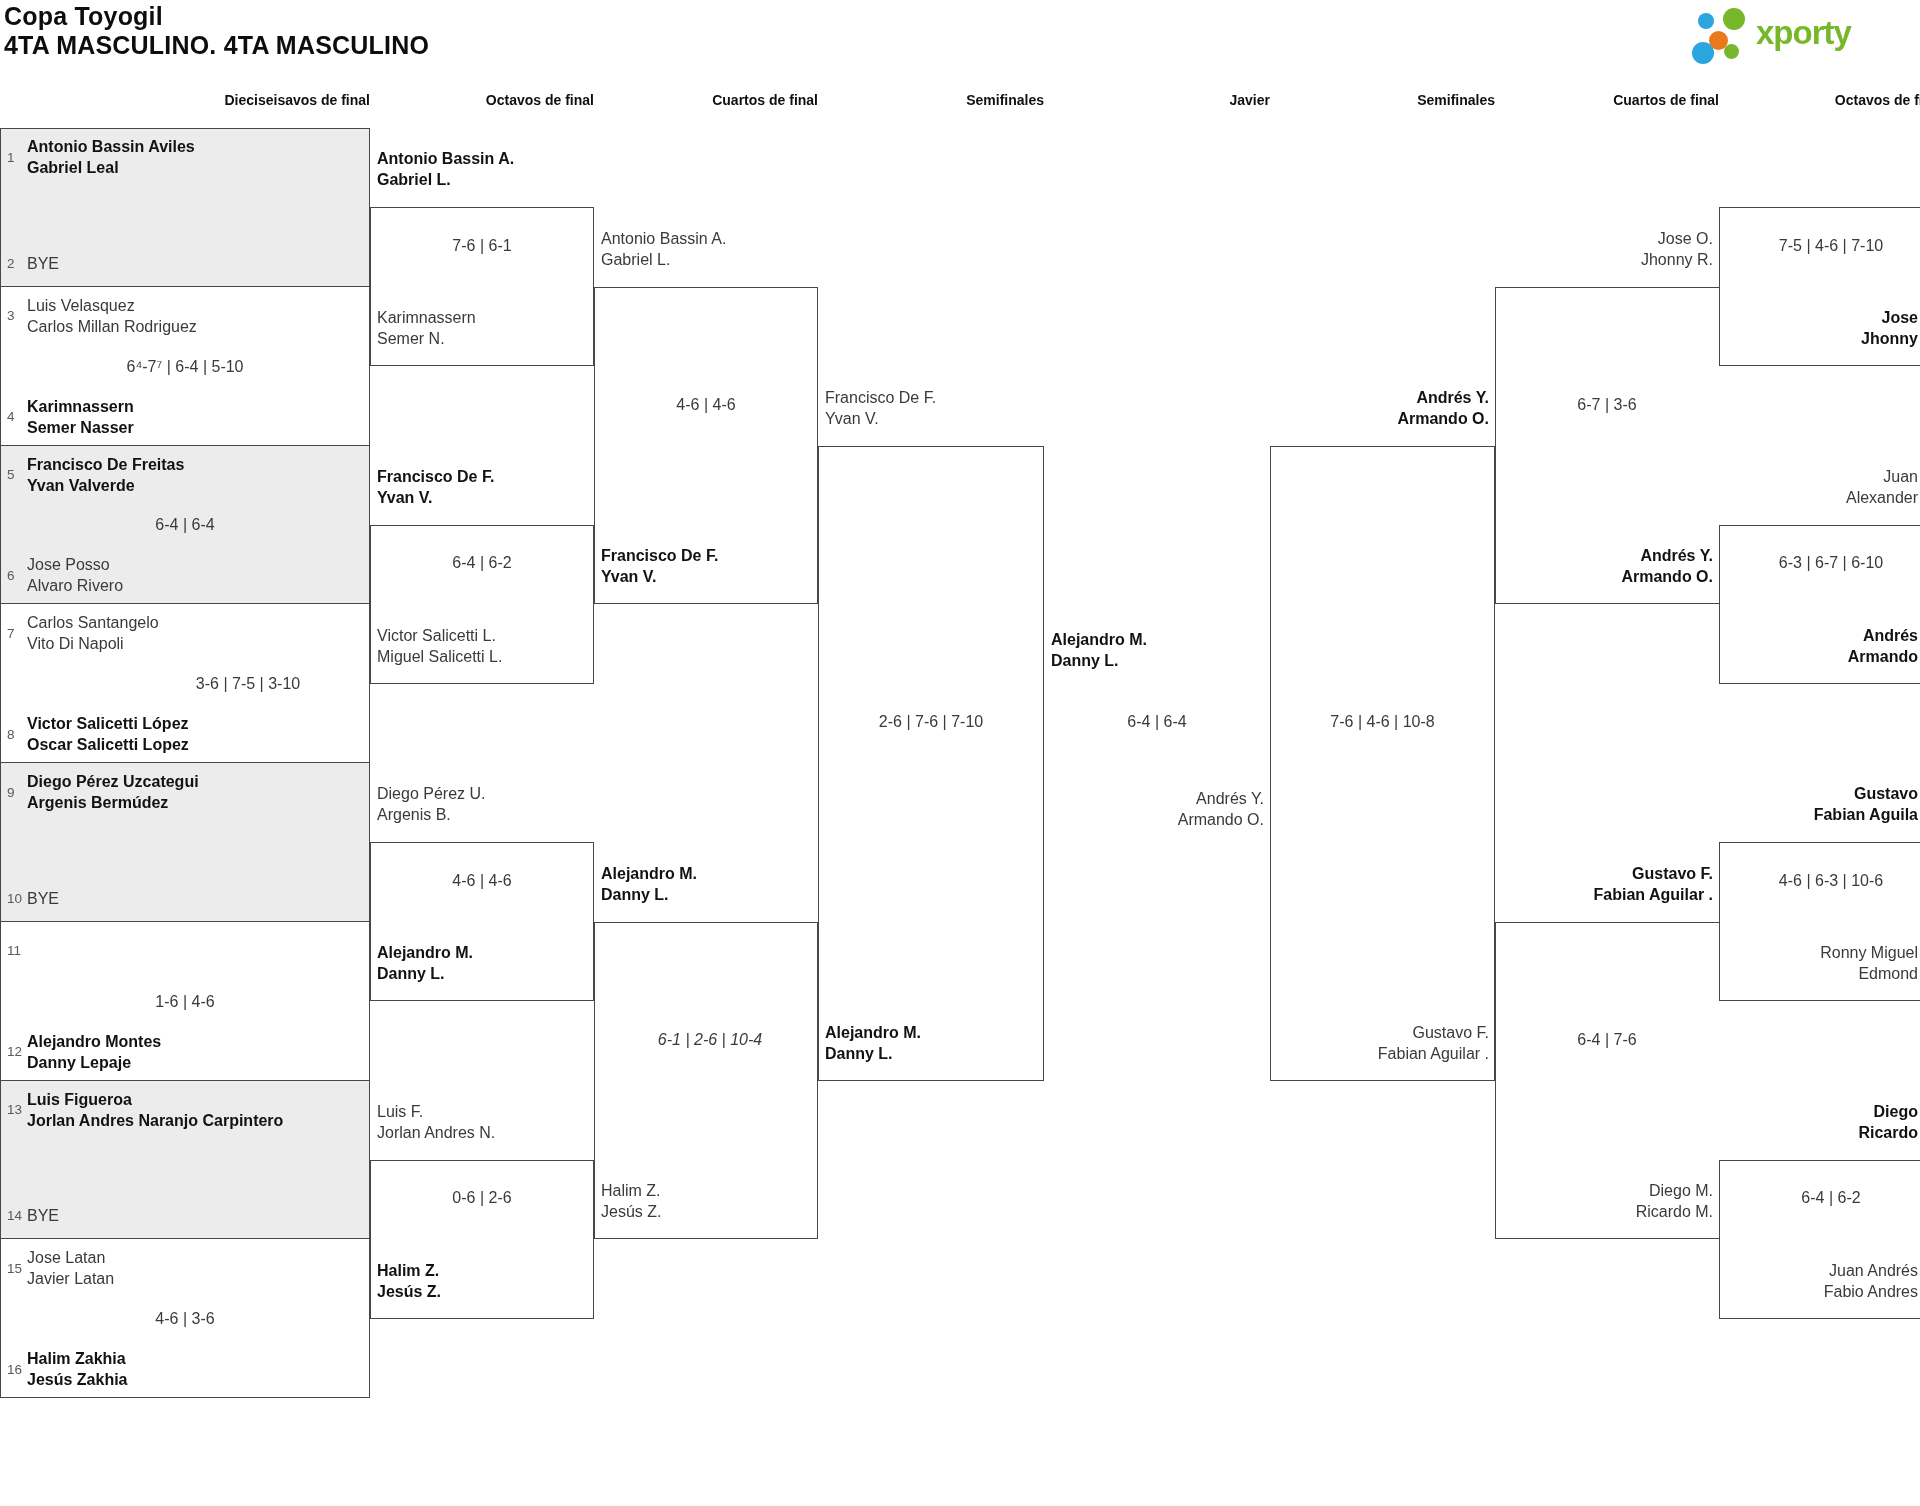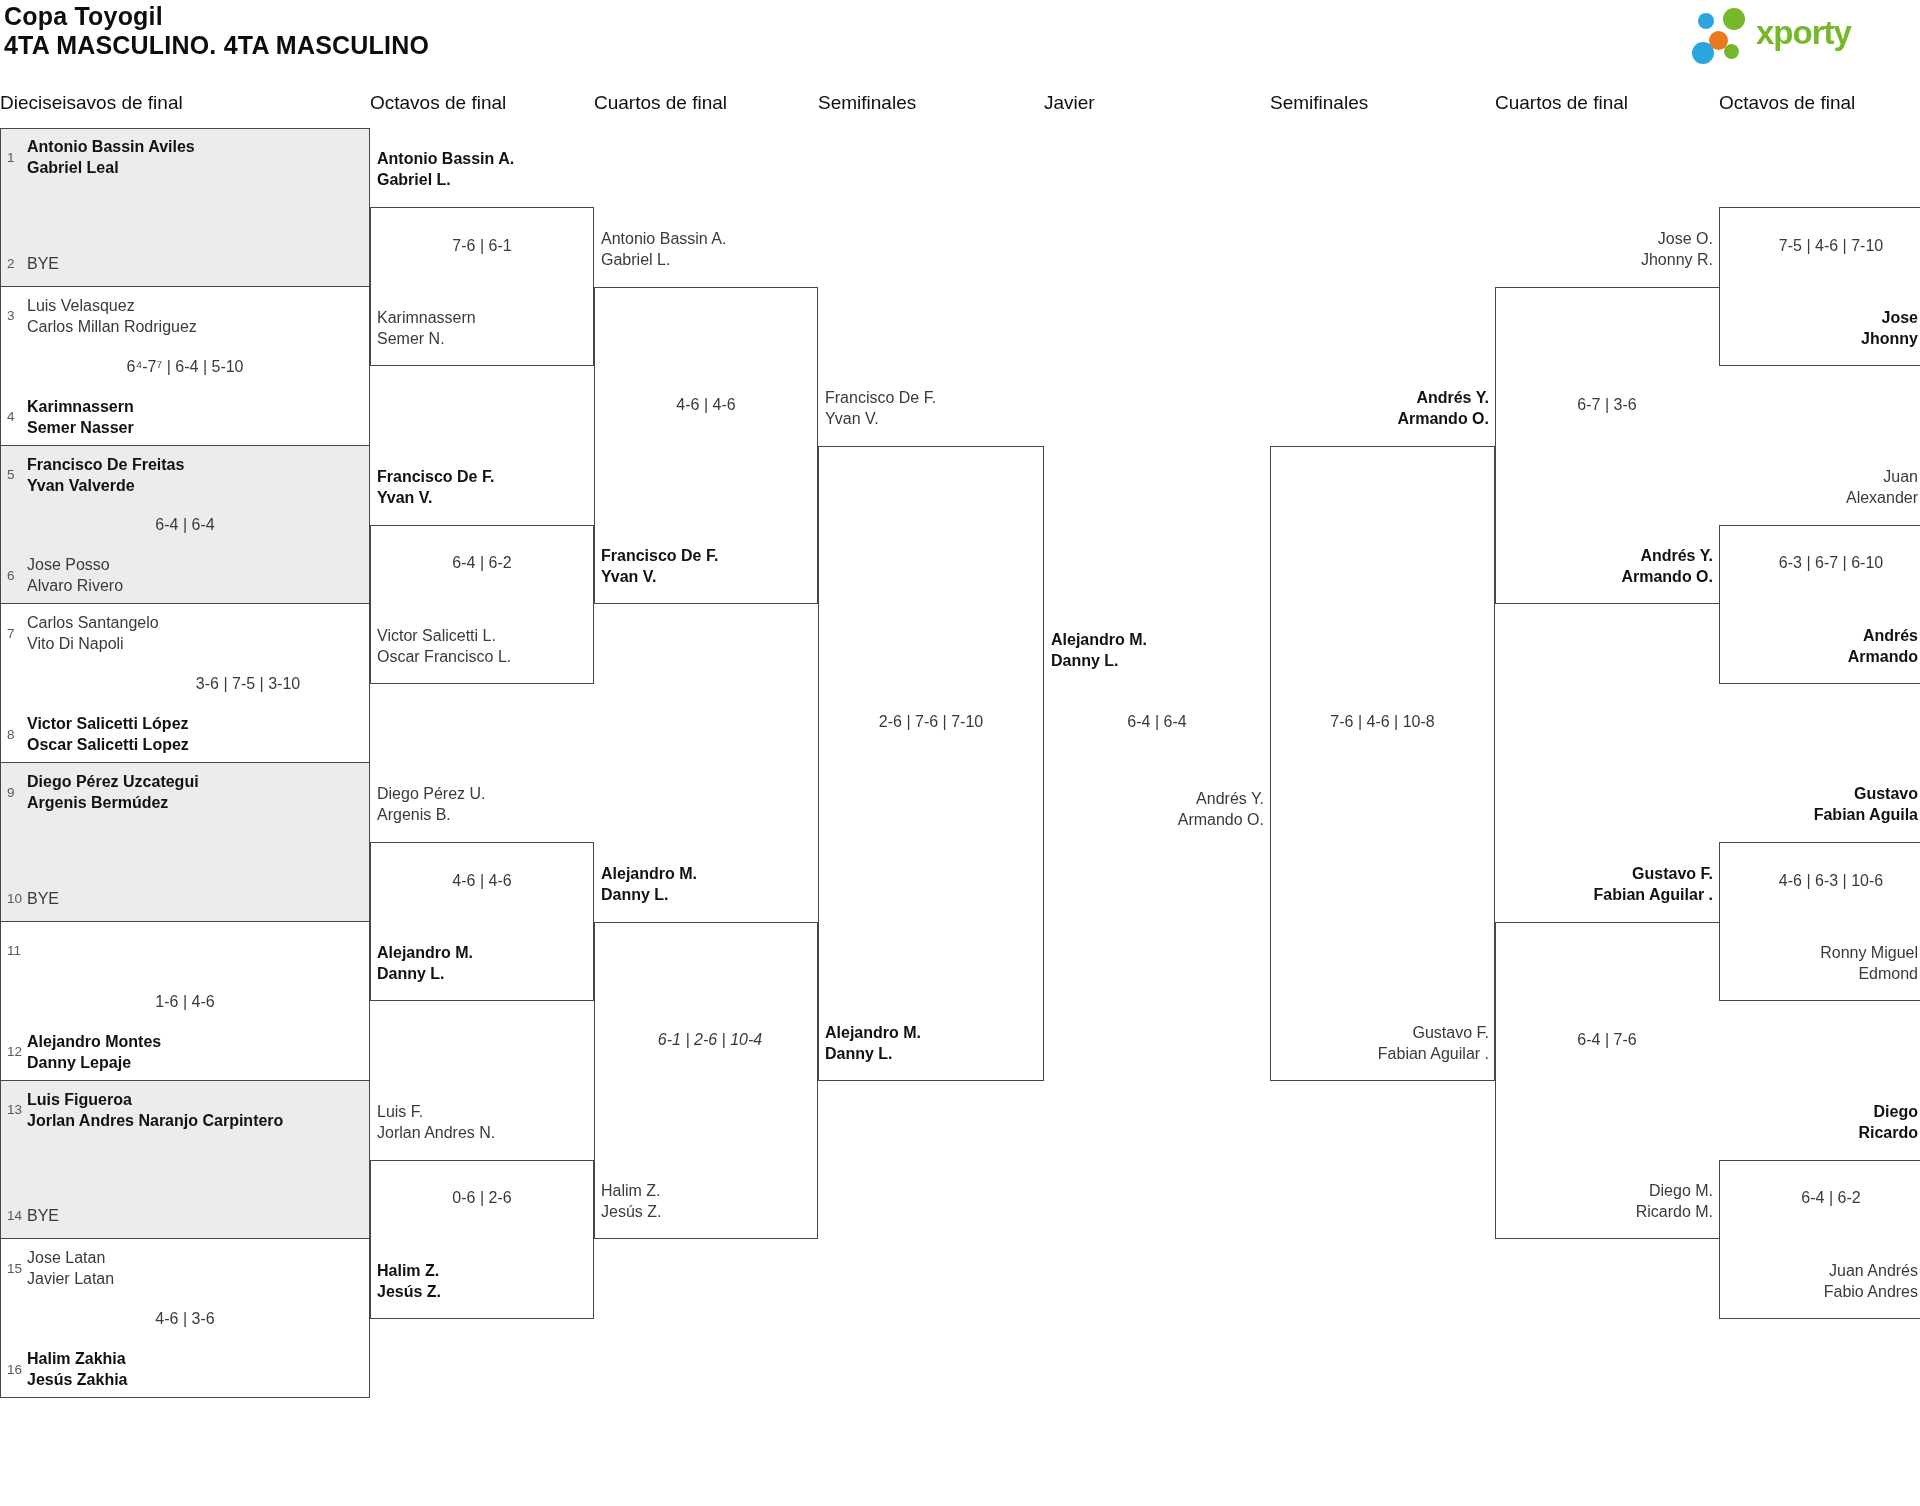--- a/index.html
+++ b/index.html
@@ -3,21 +3,21 @@
 <meta charset="utf-8">
 <style>
   html,body{margin:0;padding:0;}
   body{
     width:1920px;height:1506px;overflow:hidden;background:#ffffff;
     font-family:"Liberation Sans",sans-serif;position:relative;
   }
   #canvas{position:absolute;left:0;top:0;width:1920px;height:1506px;overflow:hidden;}
   .title{position:absolute;left:4px;top:2px;font-size:25px;font-weight:600;color:#0d0d0d;letter-spacing:.2px;}
   .subtitle{position:absolute;left:4px;top:31px;font-size:25px;font-weight:700;color:#0d0d0d;letter-spacing:.2px;}
-  .round-header{position:absolute;top:92px;font-size:19px;font-weight:400;color:#101010;text-align:left;}
+  .round-header{position:absolute;top:92px;font-size:14px;font-weight:700;color:#101010;text-align:right;}
   .box{position:absolute;border:1px solid #474747;box-sizing:border-box;}
   .box--fill{background:#ececec;}
   .box--openright{border-right:0;}
   .box--noborder{border:0;}
   .r1box{border-top:0;}
   .r1box--first{border-top:1px solid #474747;}
   .team{position:absolute;font-size:16px;line-height:21px;color:#3a3a3a;width:290px;white-space:nowrap;}
   .team--winner{font-weight:700;color:#121212;}
   .team--right{text-align:right;}
   .score{position:absolute;font-size:16px;line-height:21px;color:#3a3a3a;text-align:center;white-space:nowrap;}
@@ -144,21 +144,21 @@
       <div>Semer N.</div>
     </div>
     <div class="score" style="left: 370px; width: 224px; top: 234.75px;">7-6 | 6-1</div>
     <div class="box" style="left: 370px; top: 524.875px; width: 224px; height: 158.75px;"></div>
     <div class="team team--winner" style="top: 465.875px; left: 377px;">
       <div>Francisco De F.</div>
       <div>Yvan V.</div>
     </div>
     <div class="team" style="top: 624.625px; left: 377px;">
       <div>Victor Salicetti L.</div>
-      <div>Oscar Francisco L.</div>
+      <div>Miguel Salicetti L.</div>
     </div>
     <div class="score" style="left: 370px; width: 224px; top: 552.25px;">6-4 | 6-2</div>
     <div class="box" style="left: 370px; top: 842.375px; width: 224px; height: 158.75px;"></div>
     <div class="team" style="top: 783.375px; left: 377px;">
       <div>Diego Pérez U.</div>
       <div>Argenis B.</div>
     </div>
     <div class="team team--winner" style="top: 942.125px; left: 377px;">
       <div>Alejandro M.</div>
       <div>Danny L.</div>

